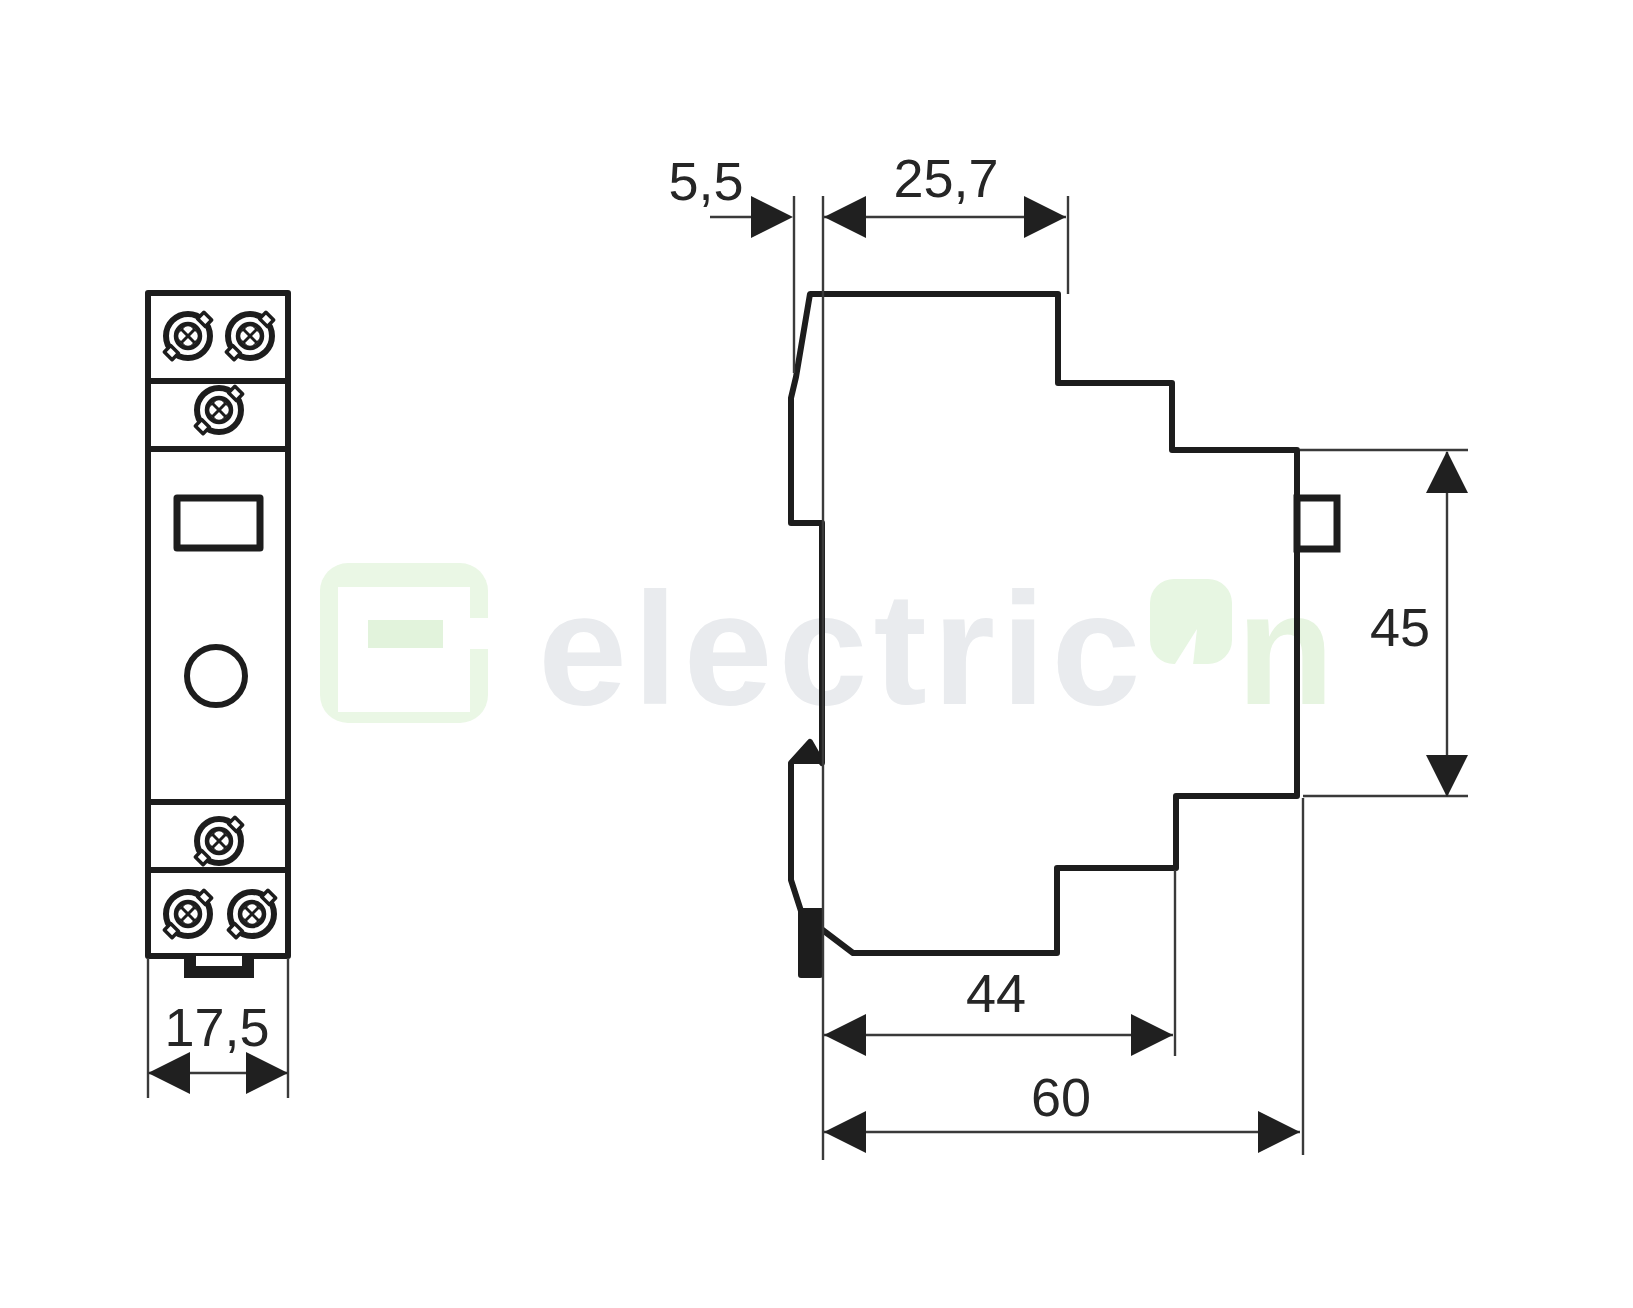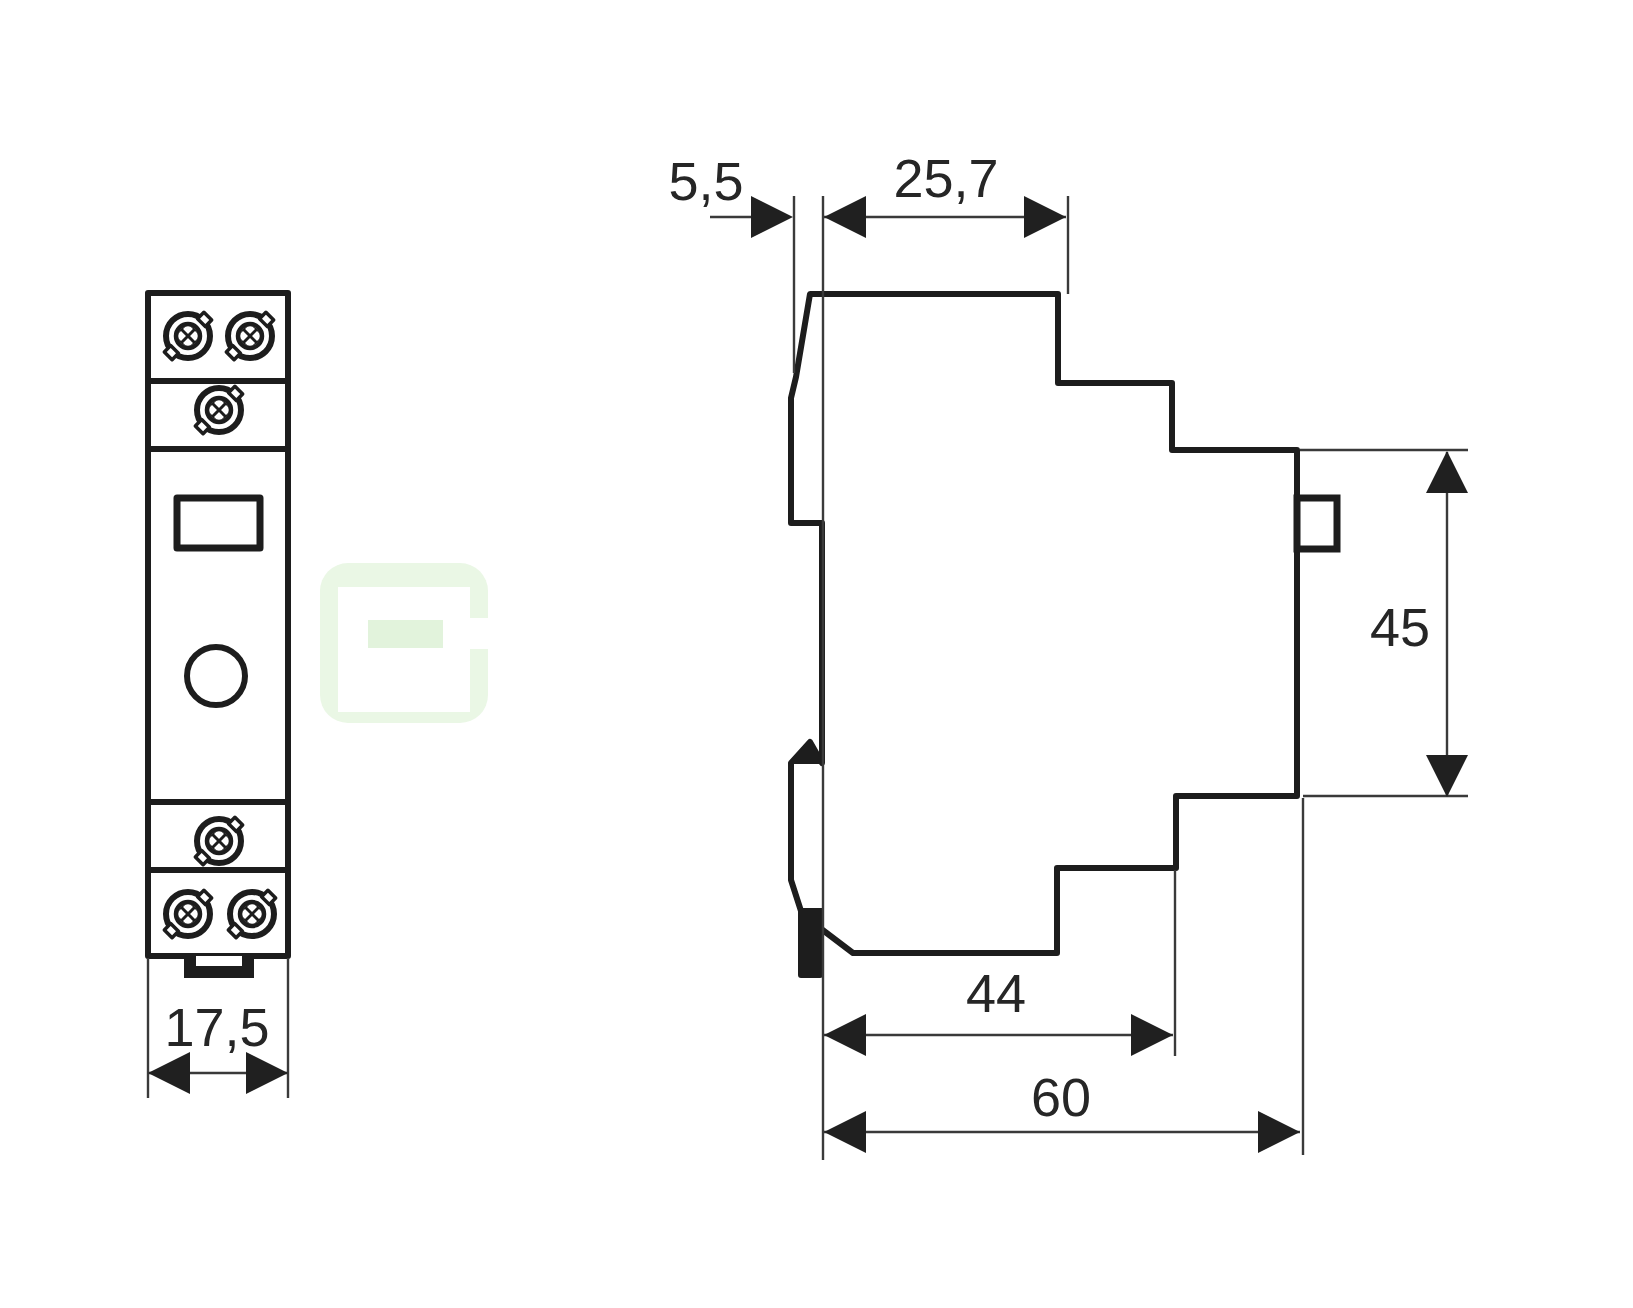--- a/index.html
+++ b/index.html
@@ -27,20 +27,23 @@
 
 <div class="stage">
 
   <div class="watermark">
     <svg class="wm-logo" width="176" height="162">
       <rect x="0" y="0" width="168" height="160" rx="28" fill="#eaf7e5"></rect>
       <rect x="18" y="24" width="132" height="125" fill="#ffffff"></rect>
       <rect x="48" y="57" width="76" height="28" fill="#e2f3dc"></rect>
       <rect x="123" y="55" width="53" height="31" fill="#ffffff"></rect>
     </svg>
+    <div class="wm-text"><span>electric</span><span class="wm-o"><svg width="82" height="85">
+            <polygon points="47,10 18,56 35,56 31,76 64,46 43,46" fill="#ffffff"></polygon>
+          </svg></span><span class="wm-n">n</span></div>
   </div>
 
   <svg class="diagram" width="1633" height="1308" viewBox="0 0 1633 1308">
     <defs>
       <clipPath id="screwClip">
           <circle r="10"></circle>
         </clipPath>
       <g id="screw">
         <circle r="22" fill="#ffffff" stroke="#1d1d1d" stroke-width="6"></circle>
         <g transform="rotate(-45)">

